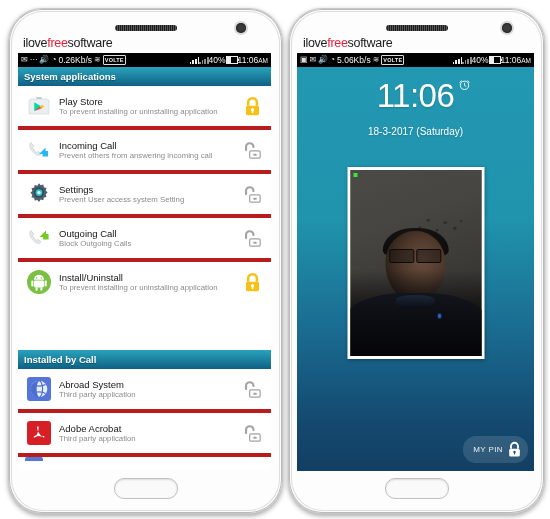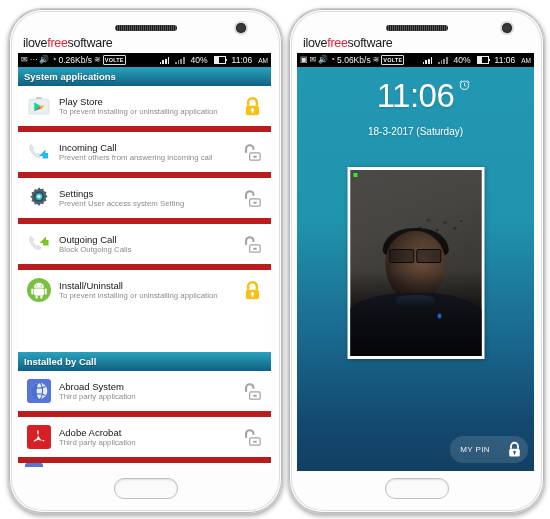--- a/index.html
+++ b/index.html
@@ -34,41 +34,41 @@
 
   
   .screen{position:absolute;overflow:hidden;background:#000;}
   .phone.left .screen{left:9px;top:44px;width:253px;height:418px;}
   .phone.right .screen{left:8px;top:44px;width:237px;height:418px;}
 
   
   .statusbar{display:flex;align-items:center;height:14px;background:#000;color:#f2f2f2;
              font-size:8.5px;padding:0 3px;white-space:nowrap;overflow:hidden;}
   .sb-left{display:flex;align-items:center;gap:2px;flex:0 0 auto;}
-  .sb-right{margin-left:auto;display:flex;align-items:center;gap:6px;}
+  .sb-right{margin-left:auto;display:flex;align-items:center;gap:0;}
   .sb-ic{display:inline-block;opacity:.92;font-size:8px;line-height:1;}
   .volte{border:1px solid #ddd;border-radius:1px;font-size:5.5px;font-weight:bold;
          padding:0 1px;letter-spacing:.2px;line-height:8px;}
   .bars{display:inline-flex;align-items:flex-end;gap:1px;height:8px;}
   .bars i{display:block;width:1.6px;background:#eee;}
   .bars i:nth-child(1){height:2.5px}.bars i:nth-child(2){height:4px}
   .bars i:nth-child(3){height:5.5px}.bars i:nth-child(4){height:7.5px}
   .bars.dim i{background:#8d8d8d}
   .batt{display:inline-block;width:10px;height:6px;border:1px solid #eee;position:relative;}
   .batt:after{content:"";position:absolute;right:-2.5px;top:1.5px;width:1.5px;height:2px;background:#eee;}
   .batt b{position:absolute;left:0;top:0;bottom:0;width:40%;background:#eee;}
 
   
   .applock{height:472px;background:#ffffff;display:flex;flex-direction:column;}
   .sec-head{background:linear-gradient(180deg,#2aa2bd 0%,#1b7f9c 55%,#0f5f85 100%);
             color:#fff;font-size:9.5px;font-weight:bold;padding:4px 6px;
             text-shadow:0 1px 1px rgba(0,0,0,.35);flex:0 0 auto;}
   .list{flex:1 1 auto;overflow:hidden;background:#fff;}
   .row{display:flex;align-items:center;gap:6px;padding:6px 6px 6px 7px;
-       border-bottom:6px solid #b91c1c;background:#fff;min-height:34px;box-sizing:border-box;}
+       border-bottom:4px solid #b91c1c;background:#fff;min-height:34px;box-sizing:border-box;}
   .row:last-child{border-bottom:none;}
   .appicon{width:28px;height:28px;flex:0 0 28px;position:relative;}
   .rtext{flex:1 1 auto;min-width:0;}
   .rtitle{font-size:9.5px;color:#141414;line-height:11px;}
   .rsub{font-size:7.8px;color:#8c8c8c;line-height:9.5px;margin-top:0;}
   .lockwrap{flex:0 0 auto;width:26px;display:flex;justify-content:center;}
 
   .bottombar{height:30px;flex:0 0 auto;
              background:linear-gradient(180deg,#20a0bd 0%,#1787a8 40%,#17558c 100%);}
 
@@ -113,21 +113,21 @@
   .glasses:before{left:0}.glasses:after{right:0}
   .torso{position:absolute;left:50%;transform:translateX(-50%);bottom:0;
         width:108%;height:34%;border-radius:42% 42% 0 0;
         background:linear-gradient(180deg,#13151c 0%,#0a0b10 55%,#050508 100%);}
   .collar{position:absolute;left:50%;transform:translateX(-50%);bottom:26%;
         width:30%;height:7%;background:linear-gradient(180deg,#1b2636,#0b1018);
         border-radius:40% 40% 50% 50%;}
   .blue-spec{position:absolute;right:30%;bottom:20%;width:4px;height:6px;border-radius:50%;
         background:radial-gradient(circle,#3f87ff 0%,#1d4fae 60%,rgba(10,14,30,0) 100%);opacity:.85;}
 
-  .mypin{position:absolute;right:6px;bottom:8px;display:flex;align-items:center;gap:16px;
+  .mypin{position:absolute;right:6px;bottom:8px;display:flex;align-items:center;gap:3px;
          background:rgba(255,255,255,.13);border-radius:13px;padding:4px 5px 4px 10px;}
   .mypin span{color:#e7eef4;font-size:8px;letter-spacing:.4px;}
 
   
   svg{display:block;}
 </style>
 </head>
 <body>
 
 <div class="stage">

